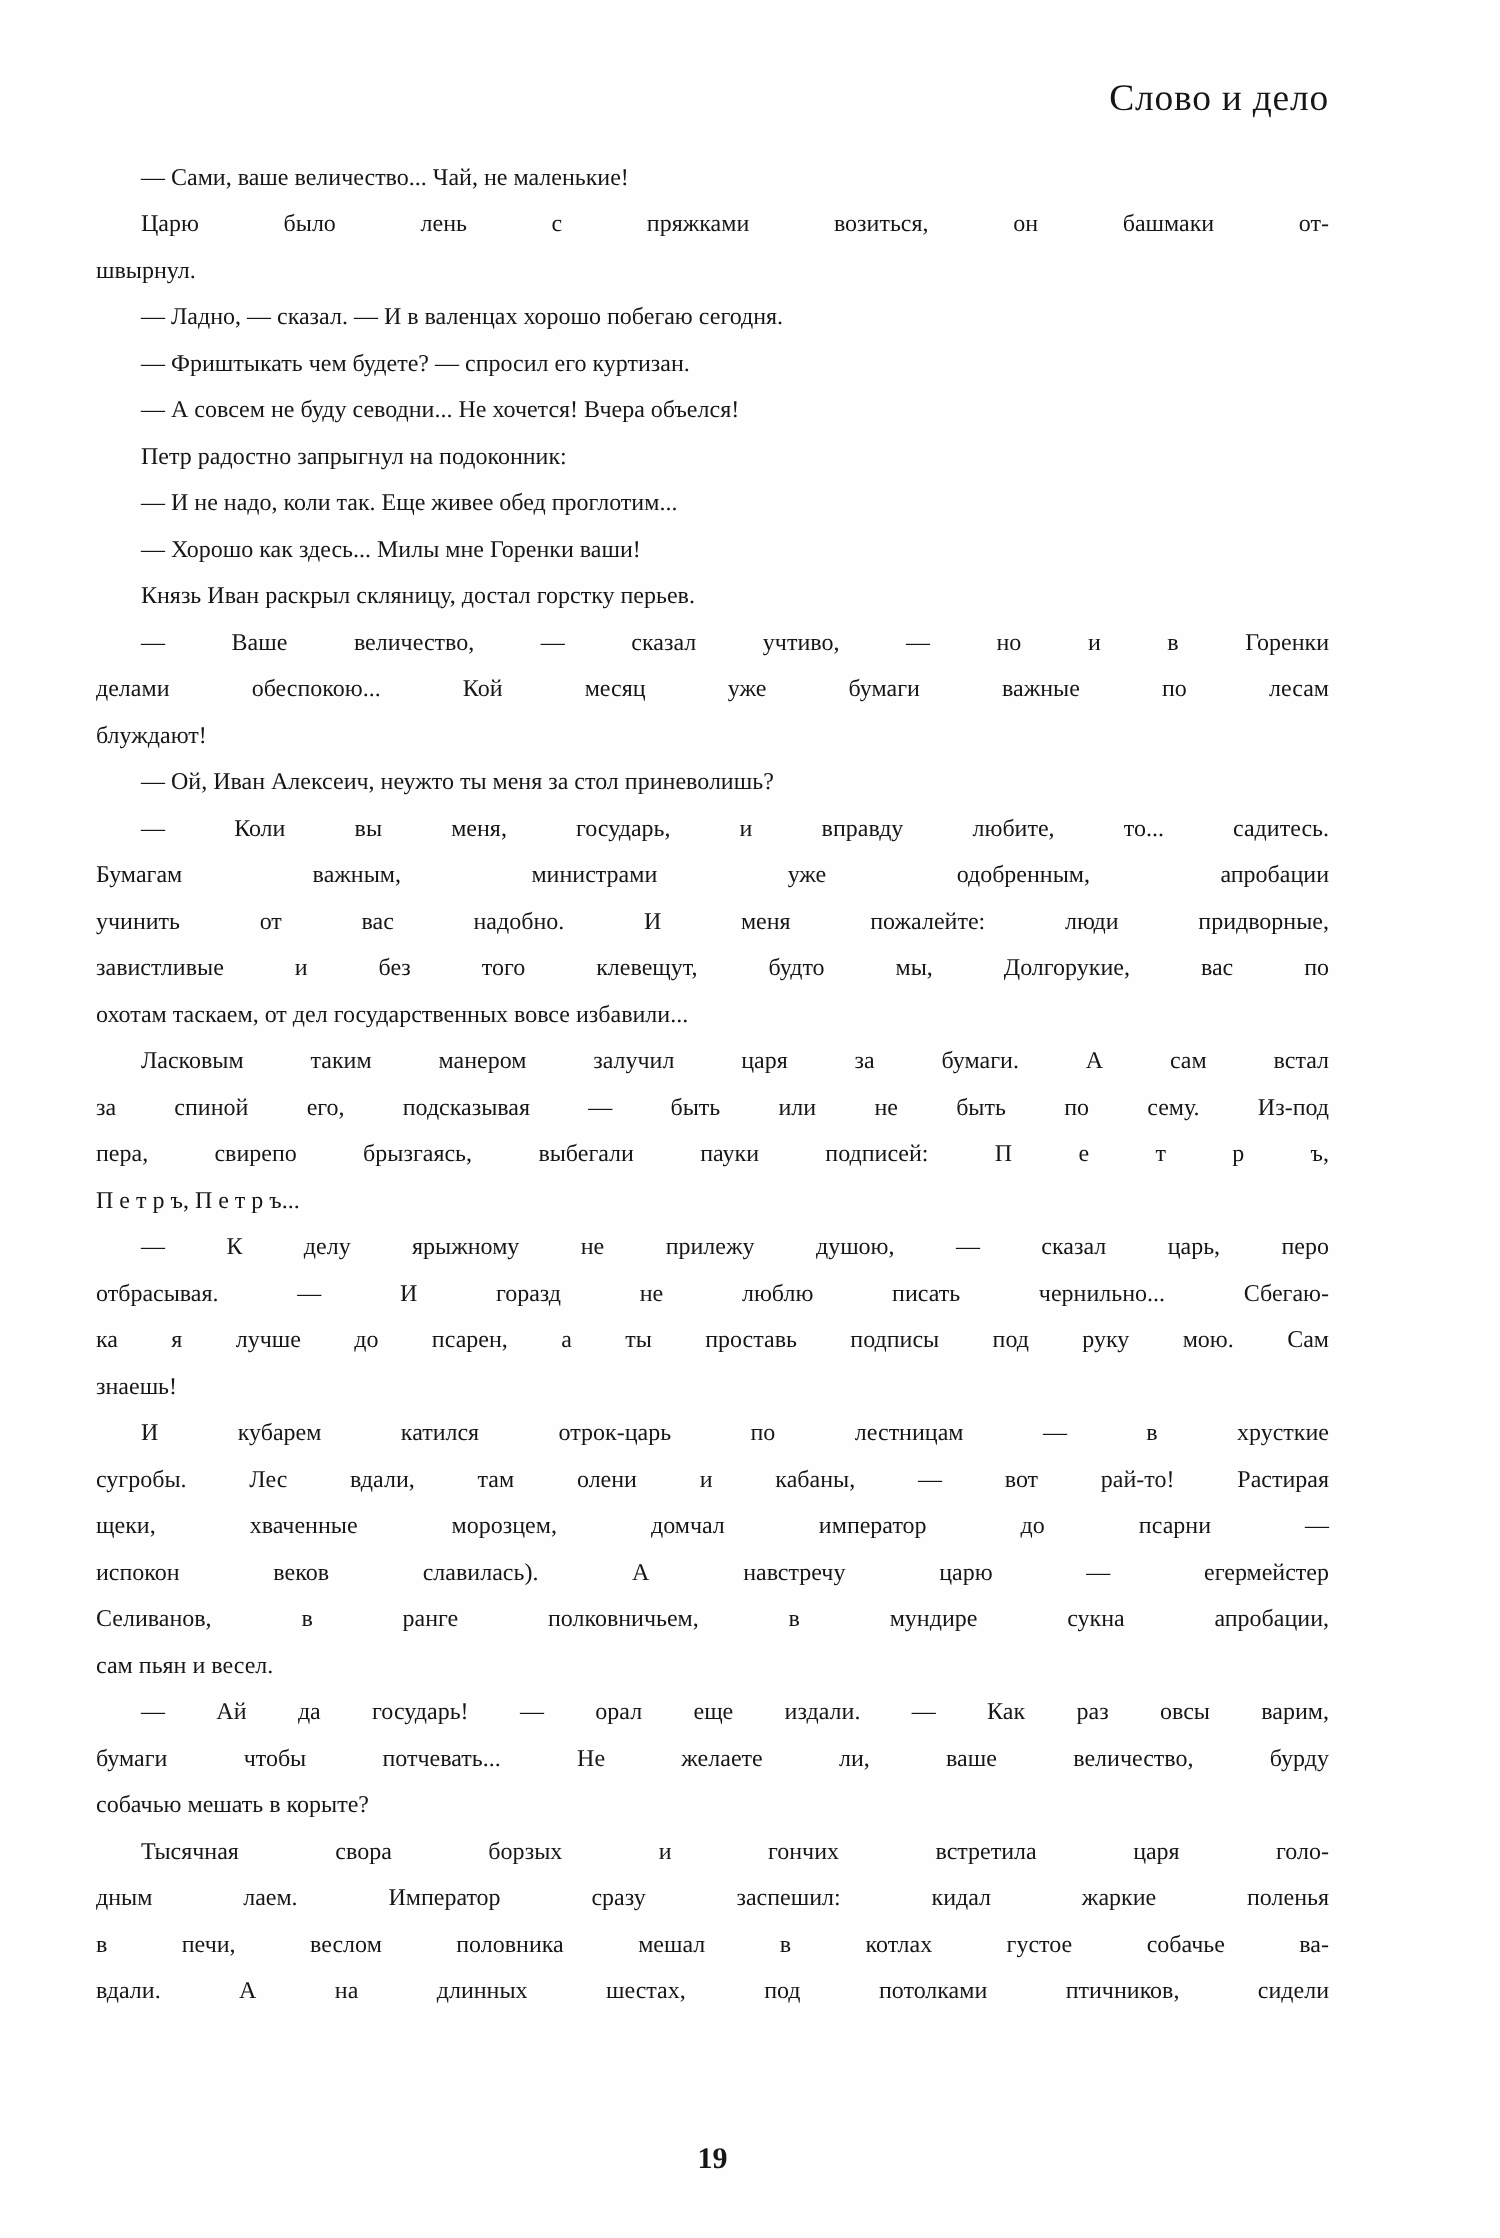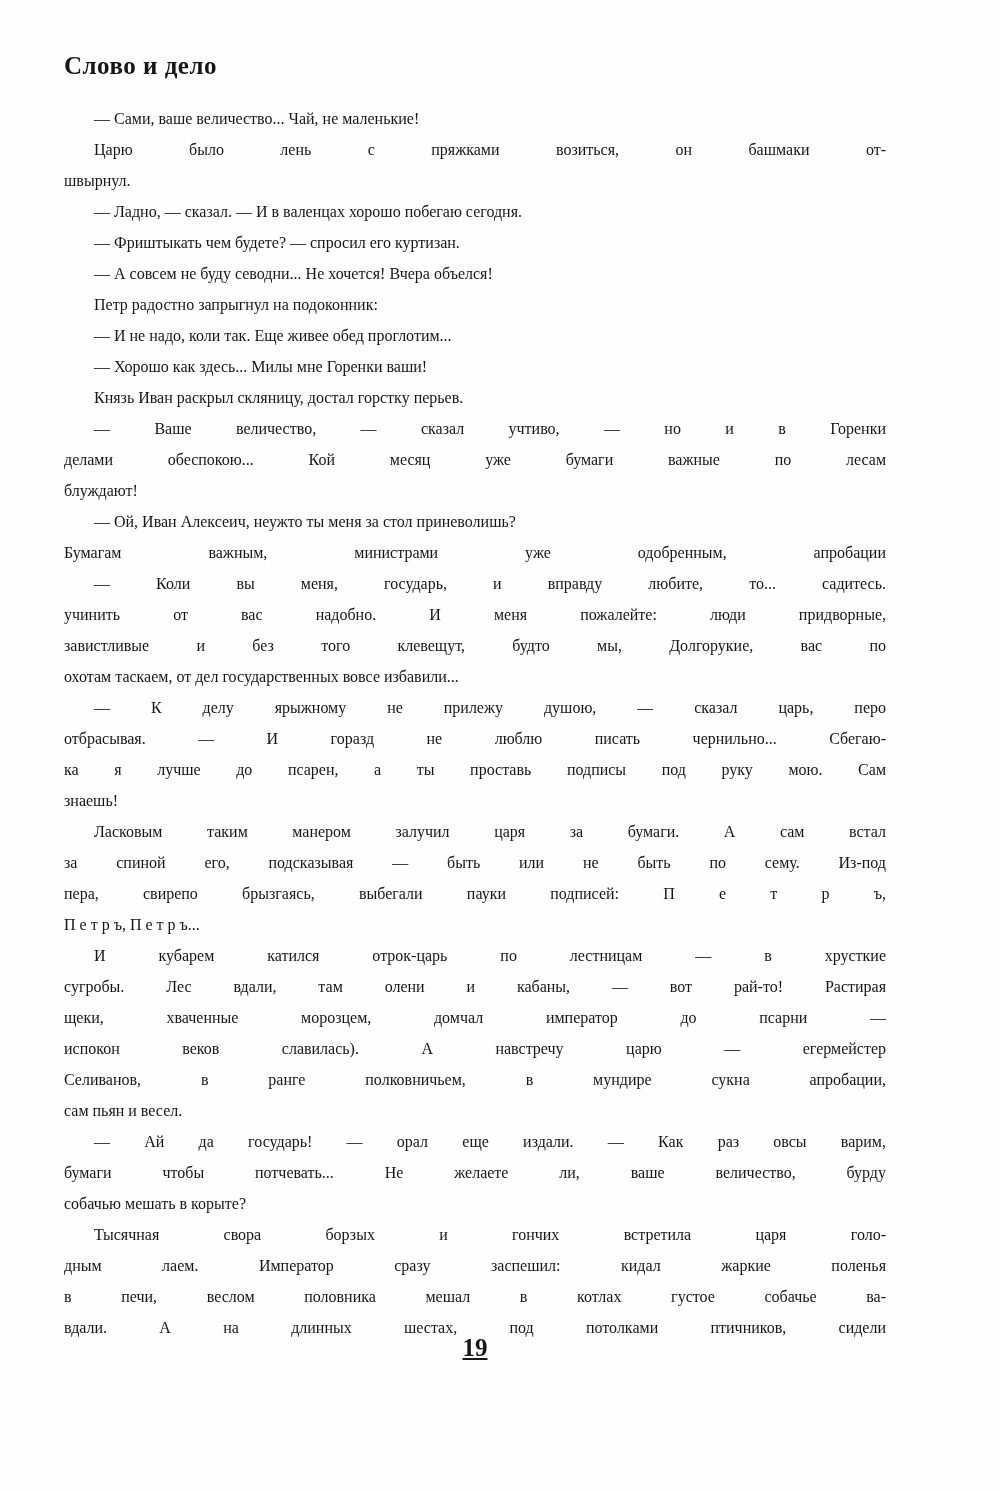--- a/index.html
+++ b/index.html
@@ -15,23 +15,23 @@
     background: #fefefe;
     color: #161616;
     font-family: "Liberation Serif", "DejaVu Serif", serif;
     overflow: hidden;
   }
   .running-title {
     position: absolute;
     top: 52px;
     left: 64px;
     width: 822px;
-    text-align: left;
+    text-align: right;
     font-size: 25px;
-    font-weight: bold;
+    font-weight: normal;
     letter-spacing: 0.5px;
   }
   .text-block {
     position: absolute;
     top: 103px;
     left: 64px;
     width: 822px;
     font-size: 16px;
     line-height: 31px;
   }
@@ -46,27 +46,26 @@
   }
   .text-line.line-first {
     text-indent: 30px;
   }
   .text-line.line-last {
     text-align: left;
     text-align-last: auto;
   }
   .page-number {
     position: absolute;
-    top: 1334px;
+    top: 1428px;
     left: 64px;
     width: 822px;
     text-align: center;
-    font-size: 25px;
+    font-size: 20px;
     font-weight: bold;
-    text-decoration: underline;
   }
 </style>
 </head>
 <body>
 
 <div class="page">
   <div class="running-title">Слово и дело</div>
 
   <div class="text-block" id="text-block">
       <div class="paragraph">
@@ -99,37 +98,37 @@
       </div>
       <div class="paragraph">
         <div class="text-line line-first">— Ваше величество, — сказал учтиво, — но и в Горенки</div>
         <div class="text-line">делами обеспокою... Кой месяц уже бумаги важные по лесам</div>
         <div class="text-line line-last">блуждают!</div>
       </div>
       <div class="paragraph">
         <div class="text-line line-first line-last">— Ой, Иван Алексеич, неужто ты меня за стол приневолишь?</div>
       </div>
       <div class="paragraph">
+        <div class="text-line line-first">— Коли вы меня, государь, и вправду любите, то... садитесь.</div>
         <div class="text-line">Бумагам важным, министрами уже одобренным, апробации</div>
-        <div class="text-line line-first">— Коли вы меня, государь, и вправду любите, то... садитесь.</div>
         <div class="text-line">учинить от вас надобно. И меня пожалейте: люди придворные,</div>
         <div class="text-line">завистливые и без того клевещут, будто мы, Долгорукие, вас по</div>
         <div class="text-line line-last">охотам таскаем, от дел государственных вовсе избавили...</div>
+      </div>
+      <div class="paragraph">
+        <div class="text-line line-first">Ласковым таким манером залучил царя за бумаги. А сам встал</div>
+        <div class="text-line">за спиной его, подсказывая — быть или не быть по сему. Из-под</div>
+        <div class="text-line">пера, свирепо брызгаясь, выбегали пауки подписей:  П е т р ъ,</div>
+        <div class="text-line line-last">П е т р ъ,  П е т р ъ...</div>
       </div>
       <div class="paragraph">
         <div class="text-line line-first">— К делу ярыжному не прилежу душою, — сказал царь, перо</div>
         <div class="text-line">отбрасывая. — И горазд не люблю писать чернильно... Сбегаю-</div>
         <div class="text-line">ка я лучше до псарен, а ты проставь подписы под руку мою. Сам</div>
         <div class="text-line line-last">знаешь!</div>
-      </div>
-      <div class="paragraph">
-        <div class="text-line line-first">Ласковым таким манером залучил царя за бумаги. А сам встал</div>
-        <div class="text-line">за спиной его, подсказывая — быть или не быть по сему. Из-под</div>
-        <div class="text-line">пера, свирепо брызгаясь, выбегали пауки подписей:  П е т р ъ,</div>
-        <div class="text-line line-last">П е т р ъ,  П е т р ъ...</div>
       </div>
       <div class="paragraph">
         <div class="text-line line-first">И кубарем катился отрок-царь по лестницам — в хрусткие</div>
         <div class="text-line">сугробы. Лес вдали, там олени и кабаны, — вот рай-то! Растирая</div>
         <div class="text-line">щеки, хваченные морозцем, домчал император до псарни —</div>
         <div class="text-line">испокон веков славилась). А навстречу царю — егермейстер</div>
         <div class="text-line">Селиванов, в ранге полковничьем, в мундире сукна апробации,</div>
         <div class="text-line line-last">сам пьян и весел.</div>
       </div>
       <div class="paragraph">

